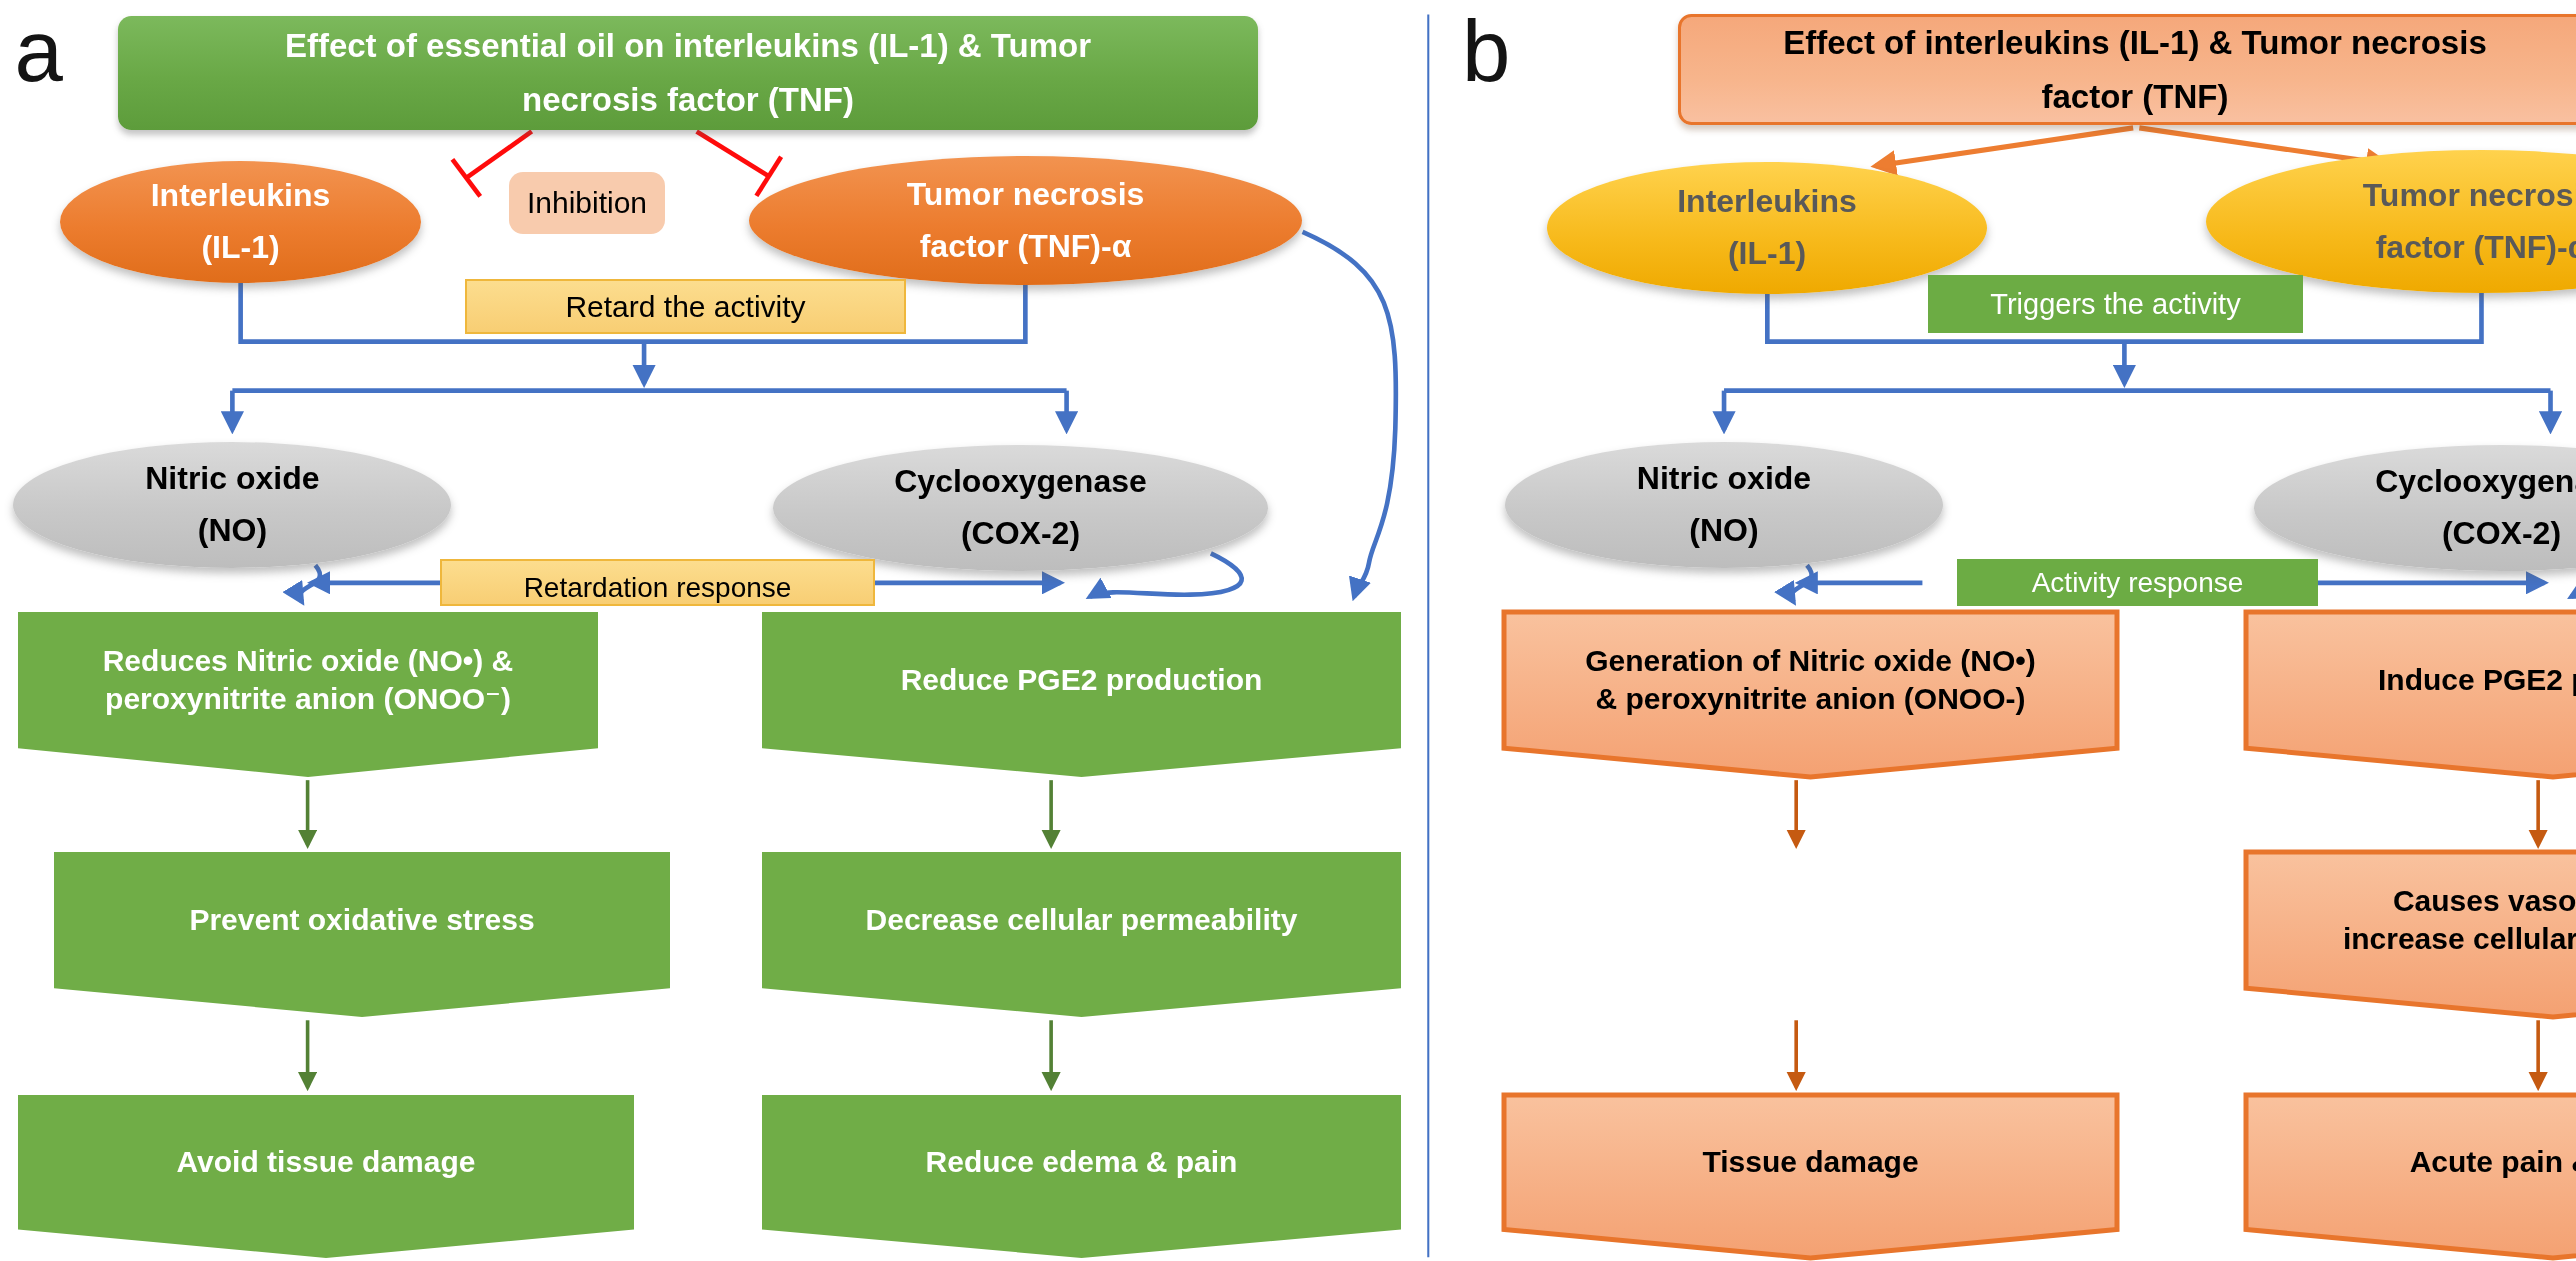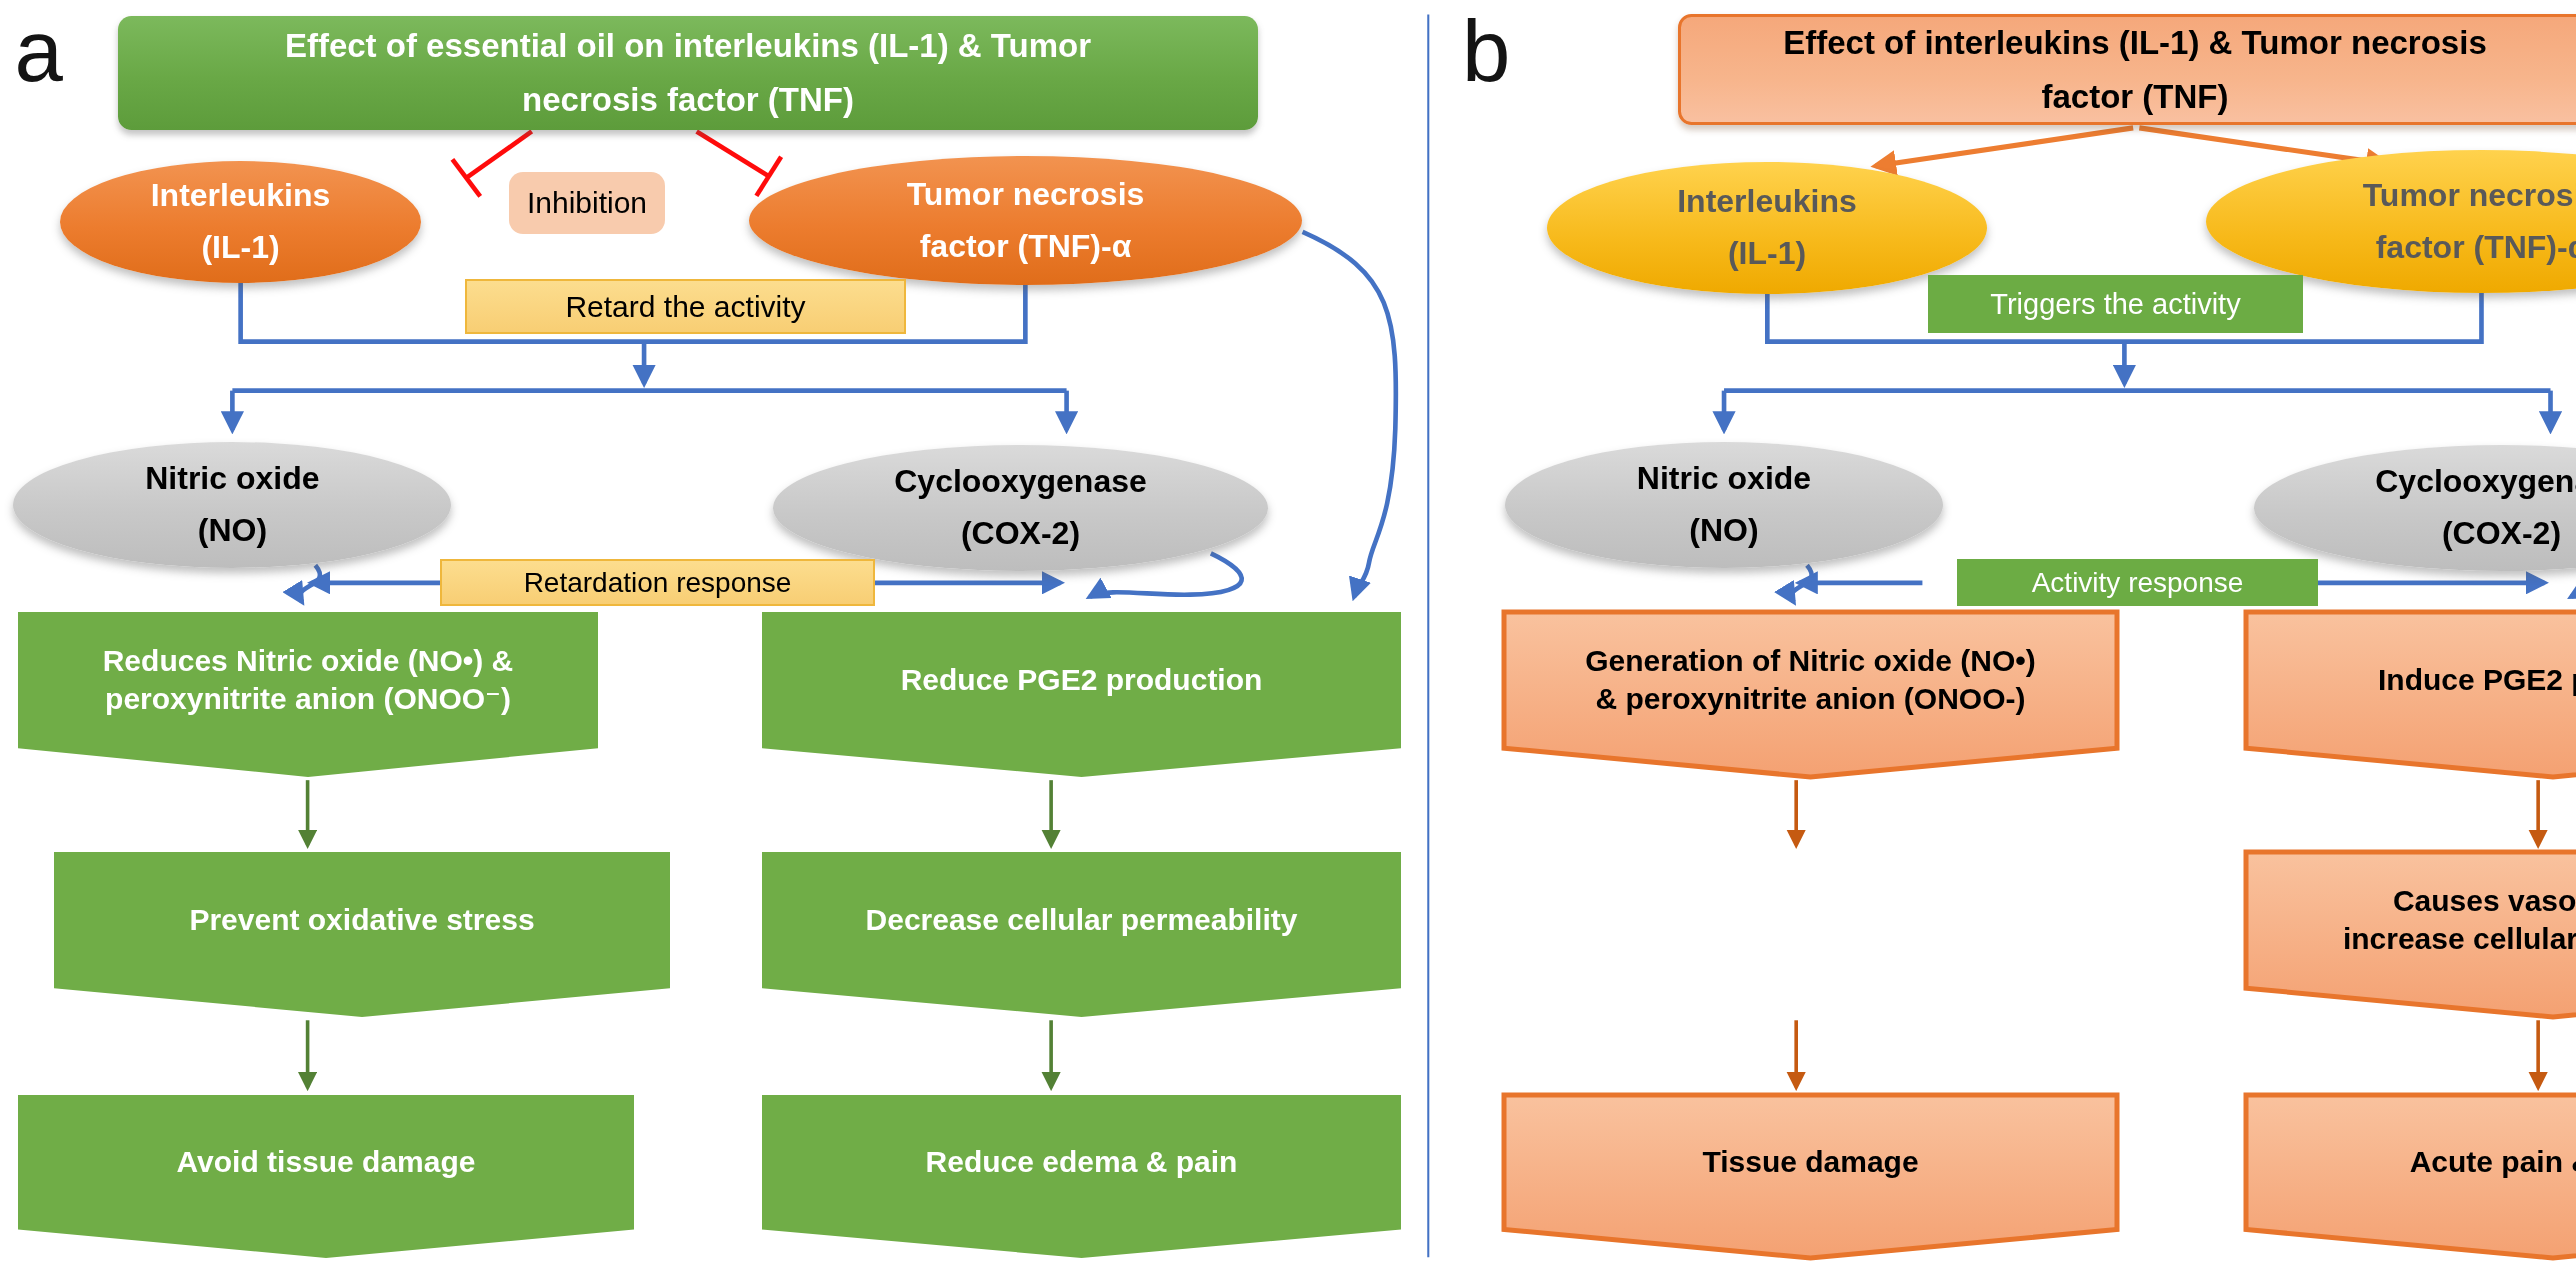--- a/index.html
+++ b/index.html
@@ -19,21 +19,21 @@
              color:#ffffff;font-size:32px;font-weight:700;line-height:1.62;}
   .gray-el{background:linear-gradient(180deg,#dadada 0%,#c8c8c8 55%,#bdbdbd 100%);
            color:#000000;font-size:32px;font-weight:700;line-height:1.62;}
   .gold-el{background:linear-gradient(180deg,#ffd24d 0%,#f7b91a 60%,#efa900 100%);
            color:#595959;font-size:32px;font-weight:700;line-height:1.62;}
   .inhibition{left:509px;top:172px;width:156px;height:62px;background:#F8CBAD;
               color:#000000;font-size:30px;font-weight:400;border-radius:14px;}
   .ylabel{background:linear-gradient(180deg,#fcdd8e 0%,#f8ce74 100%);border:2.6px solid #EFB73C;
           color:#000000;font-weight:400;}
   .retard{left:429px;top:279px;width:441px;height:55px;font-size:30px;margin-left:36px;}
-  .retardation{left:440px;top:559px;width:435px;height:47px;font-size:28px;}
+  .retardation{left:440px;top:559px;width:435px;height:47px;font-size:28px;align-items:flex-end;}
   
   .title-b{left:1679px;top:14.4px;width:914px;height:111px;border-radius:13.4px;
            background:linear-gradient(180deg,#f5a87b 0%,#f7b58c 60%,#f9c0a0 100%);
            border:3.1px solid #E8752C;color:#000000;font-size:33px;font-weight:700;line-height:1.62;
            box-shadow:0 4.1px 6.2px rgba(120,80,50,.30);}
   .glabel{background:#6CAC44;color:#ffffff;font-weight:400;}
   .triggers{left:1928px;top:275px;width:375px;height:58px;font-size:29px;}
   .activity{left:1921px;top:559px;width:361px;height:47px;font-size:28px;}
   
   .chev{position:absolute;}

